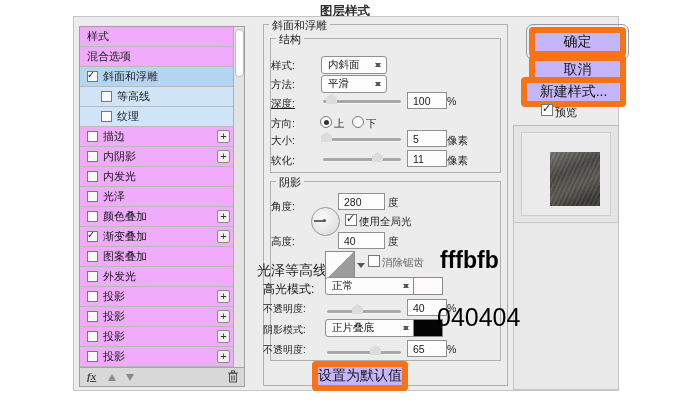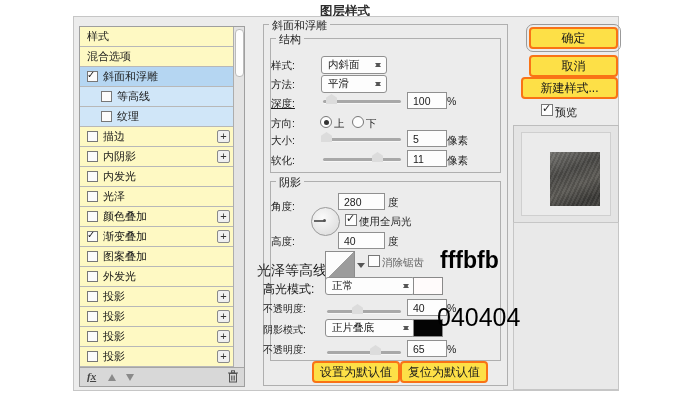--- a/index.html
+++ b/index.html
@@ -7,21 +7,21 @@
     font-family:"Liberation Sans","DejaVu Sans",sans-serif;color:#1a1a1a;}
   #win-title{position:absolute;top:3px;left:0;right:0;text-align:center;font-size:12.5px;
     font-weight:bold;color:#2e2e2e;}
   #dialog{position:absolute;left:73px;top:16px;width:544px;height:373px;background:#ececec;
     border:1px solid #c6c6c6;}
   
   #styles-panel{position:absolute;left:5px;top:9px;width:164px;height:359px;
     border:1px solid #9f9f9f;background:#dcdcdc;}
   #styles-rows{position:absolute;left:0;top:0;right:0;bottom:18px;overflow:hidden;}
   .srow{position:relative;height:19px;border-bottom:1px solid #b8b8b8;display:flex;
-    align-items:center;padding-left:7px;font-size:11px;background:#fef9c3;}
+    align-items:center;padding-left:7px;font-size:11px;background:#f0abfc;}
   .srow.sel{background:var(--sel,#b5d6f2);}
   .srow.tint{background:var(--tint,#d0e6f8);}
   .srow.ind{padding-left:21px;}
   .slbl{white-space:nowrap;}
   .cb{position:relative;width:9px;height:9px;border:1px solid #777;background:#fbfbfb;
     margin-right:5px;flex:none;}
   .cb.on::after{content:"✓";position:absolute;left:-1px;top:-3px;font-size:10px;color:#222;}
   .plus{position:absolute;right:14px;top:3px;width:11px;height:11px;border:1px solid #8a8a8a;
     background:#efefef;border-radius:2px;font-size:11px;line-height:10px;text-align:center;color:#333;}
   #list-scrollbar{position:absolute;right:0;top:0;bottom:18px;width:10px;background:#e3e3e3;
@@ -55,22 +55,22 @@
   .knob{position:absolute;width:11px;height:10px;background:#dcdcdc;
     clip-path:polygon(50% 0,100% 38%,100% 100%,0 100%,0 38%);
     filter:drop-shadow(0 0 0.7px #555);}
   .radio{position:absolute;width:10px;height:10px;border:1px solid #777;border-radius:50%;
     background:#fdfdfd;}
   .radio.on::after{content:"";position:absolute;left:2.5px;top:2.5px;width:5px;height:5px;
     border-radius:50%;background:#333;}
   .ckbox{position:absolute;width:10px;height:10px;border:1px solid #777;background:#fdfdfd;}
   .ckbox.on::after{content:"✓";position:absolute;left:0px;top:-3px;font-size:11px;color:#222;}
   .swatch{position:absolute;width:28px;height:16px;border:1px solid #8a8a8a;}
-  .btn{position:absolute;height:18px;background:#fde047;border:2px solid #f97316;border-radius:4px;
-    font-size:12px;display:flex;align-items:center;justify-content:center;white-space:nowrap;}
+  .btn{position:absolute;height:18px;background:#c4b5fd;border:6px solid #f97316;border-radius:4px;
+    font-size:14px;display:flex;align-items:center;justify-content:center;white-space:nowrap;}
   .btn.default{outline:1px solid #9a9a9a;outline-offset:2px;}
   
   #angle-dial{position:absolute;left:40px;top:25px;width:27px;height:27px;border:1px solid #9a9a9a;
     border-radius:50%;background:radial-gradient(circle at 40% 35%,#fafafa,#d8d8d8);}
   #angle-dial .ptr{position:absolute;left:2px;top:12px;width:11px;height:2px;background:#666;}
   #angle-dial .dot{position:absolute;left:11px;top:11px;width:3px;height:3px;border-radius:50%;background:#555;}
   
   #gloss-contour{position:absolute;left:54px;top:69px;width:28px;height:27px;border:1px solid #8c8c8c;
     background:linear-gradient(135deg,#fcfcfc 49.5%,#9c9c9c 50%);}
   #gloss-arrow{position:absolute;left:86px;top:81px;width:0;height:0;border-left:4px solid transparent;
@@ -293,23 +293,20 @@
         <div class="knob" style="left:99px;top:163px;"></div>
         <div class="vbox" style="left:136px;top:158px;">
           <span>65</span>
         </div>
         <span class="unit" style="left:176px;top:161px;">%</span>
       </div>
 
       <div class="btn" style="left:48px;top:336px;width:84px;">
         <span>设置为默认值</span>
       </div>
-      <div class="btn" style="left:136px;top:336px;width:84px;">
-        <span>复位为默认值</span>
-      </div>
     </div>
 
     <div class="btn default" style="left:455px;top:10px;width:85px;">
       <span>确定</span>
     </div>
     <div class="btn" style="left:455px;top:38px;width:85px;">
       <span>取消</span>
     </div>
     <div class="btn" style="left:447px;top:60px;width:93px;">
       <span>新建样式...</span>

